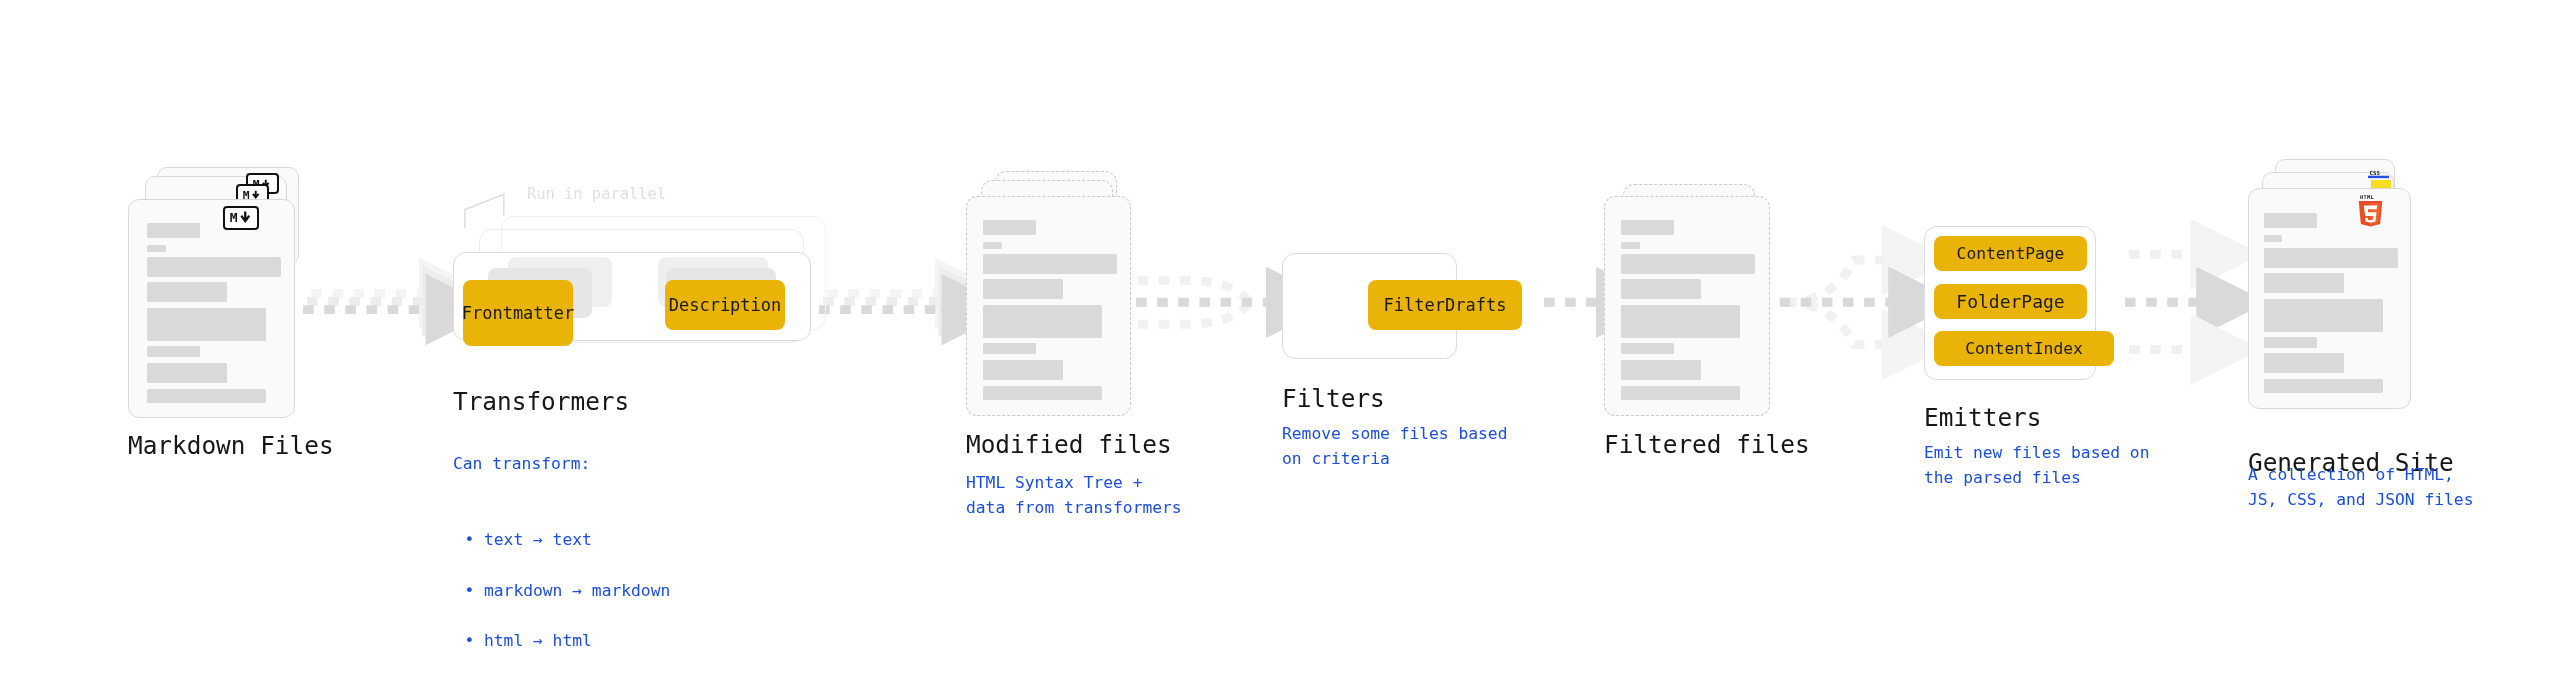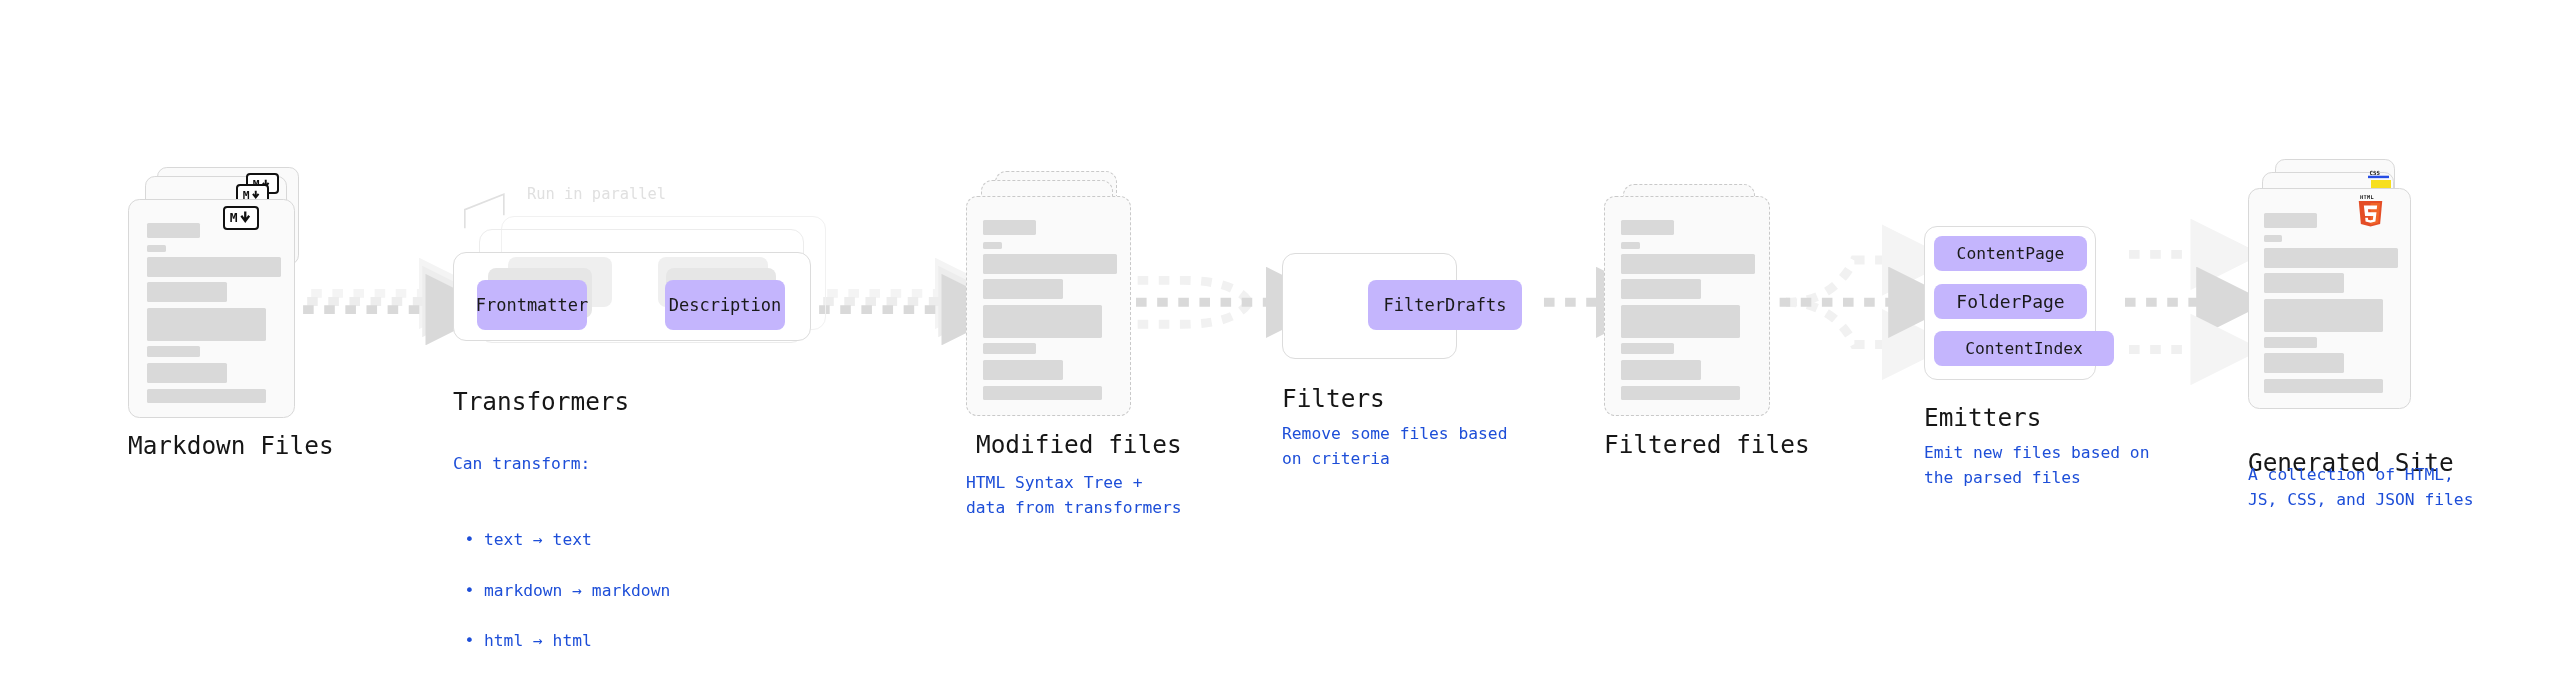--- a/index.html
+++ b/index.html
@@ -53,21 +53,21 @@
     border:1.6px solid #dcdcdc;
     border-radius:13px;
     background:#ffffff;
     box-sizing:border-box;
   }
   .frame.ghost1{border-color:#ececec;background:transparent;}
   .frame.ghost2{border-color:#f1f1f1;background:transparent;}
 
   .chip{
     position:absolute;
-    background:#c4b5fd;
+    background:#eab308;
     border-radius:8.1px;
     color:#1a1a1a;
     font-size:17px;
     display:flex;
     align-items:center;
     justify-content:center;
     box-sizing:border-box;
     white-space:nowrap;
   }
   .chip.ghost1{background:#e6e6e6;color:transparent;}
@@ -208,21 +208,21 @@
     <div class="frame ghost2" style="left:501px;top:216px;width:325px;height:114px;"></div>
     <div class="frame ghost1" style="left:479px;top:229px;width:325px;height:114px;"></div>
 
     <div class="frame" style="left:453px;top:252px;width:358px;height:89px;"></div>
 
     <div class="chip ghost2" style="left:508px;top:257px;width:104px;height:50px;"></div>
     <div class="chip ghost1" style="left:488px;top:268px;width:104px;height:50px;"></div>
     <div class="chip ghost2" style="left:658px;top:257px;width:110px;height:50px;"></div>
     <div class="chip ghost1" style="left:666px;top:268px;width:110px;height:50px;"></div>
 
-    <div class="chip" style="left:463px;top:280px;width:110px;height:50px;margin-left:14px;">Frontmatter</div>
+    <div class="chip" style="left:463px;top:280px;width:110px;height:66px;">Frontmatter</div>
     <div class="chip" style="left:665px;top:280px;width:120px;height:50px;">Description</div>
 
     <div class="stage-title" style="left:453px;top:387px;">Transformers</div>
 
     <div class="stage-desc" style="left:453px;top:426px;">
       <div>Can transform:</div>
       <div style="padding-left:11.4px;">
         <div>• <span>text → text</span></div>
         <div>• <span>markdown → markdown</span></div>
         <div>• <span>html → html</span></div>
@@ -237,21 +237,21 @@
       <div class="bar" style="left:16.3px;top:23px;width:53px;height:14.6px;"></div>
       <div class="bar" style="left:16.3px;top:45px;width:18.7px;height:6.5px;"></div>
       <div class="bar" style="left:16.3px;top:57px;width:134px;height:20.3px;"></div>
       <div class="bar" style="left:16.3px;top:82px;width:80px;height:20.3px;"></div>
       <div class="bar" style="left:16.3px;top:108px;width:119px;height:32.5px;"></div>
       <div class="bar" style="left:16.3px;top:146px;width:53px;height:11.4px;"></div>
       <div class="bar" style="left:16.3px;top:163px;width:80px;height:20.3px;"></div>
       <div class="bar" style="left:16.3px;top:189px;width:119px;height:14px;"></div>
     </div>
 
-    <div class="stage-title" style="left:966px;top:430px;margin-left:10px;">Modified files</div>
+    <div class="stage-title" style="left:966px;top:430px;">Modified files</div>
     <div class="stage-desc" style="left:966px;top:470px;">HTML Syntax Tree +
 data from transformers</div>
   </div>
 
   <div>
     <div class="frame" style="left:1282px;top:253px;width:175px;height:106px;"></div>
     <div class="chip" style="left:1368px;top:280px;width:154px;height:50px;">FilterDrafts</div>
 
     <div class="stage-title" style="left:1282px;top:384px;">Filters</div>
     <div class="stage-desc" style="left:1282px;top:421px;">Remove some files based

